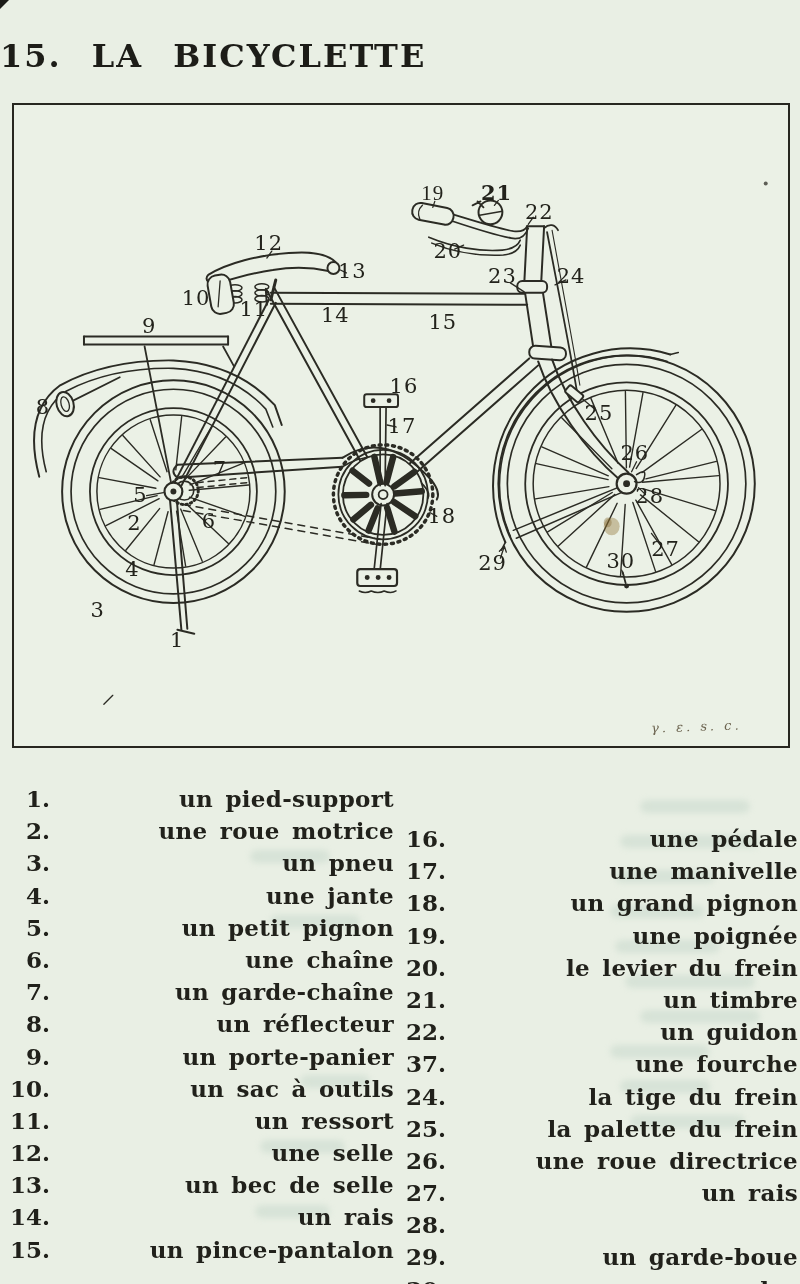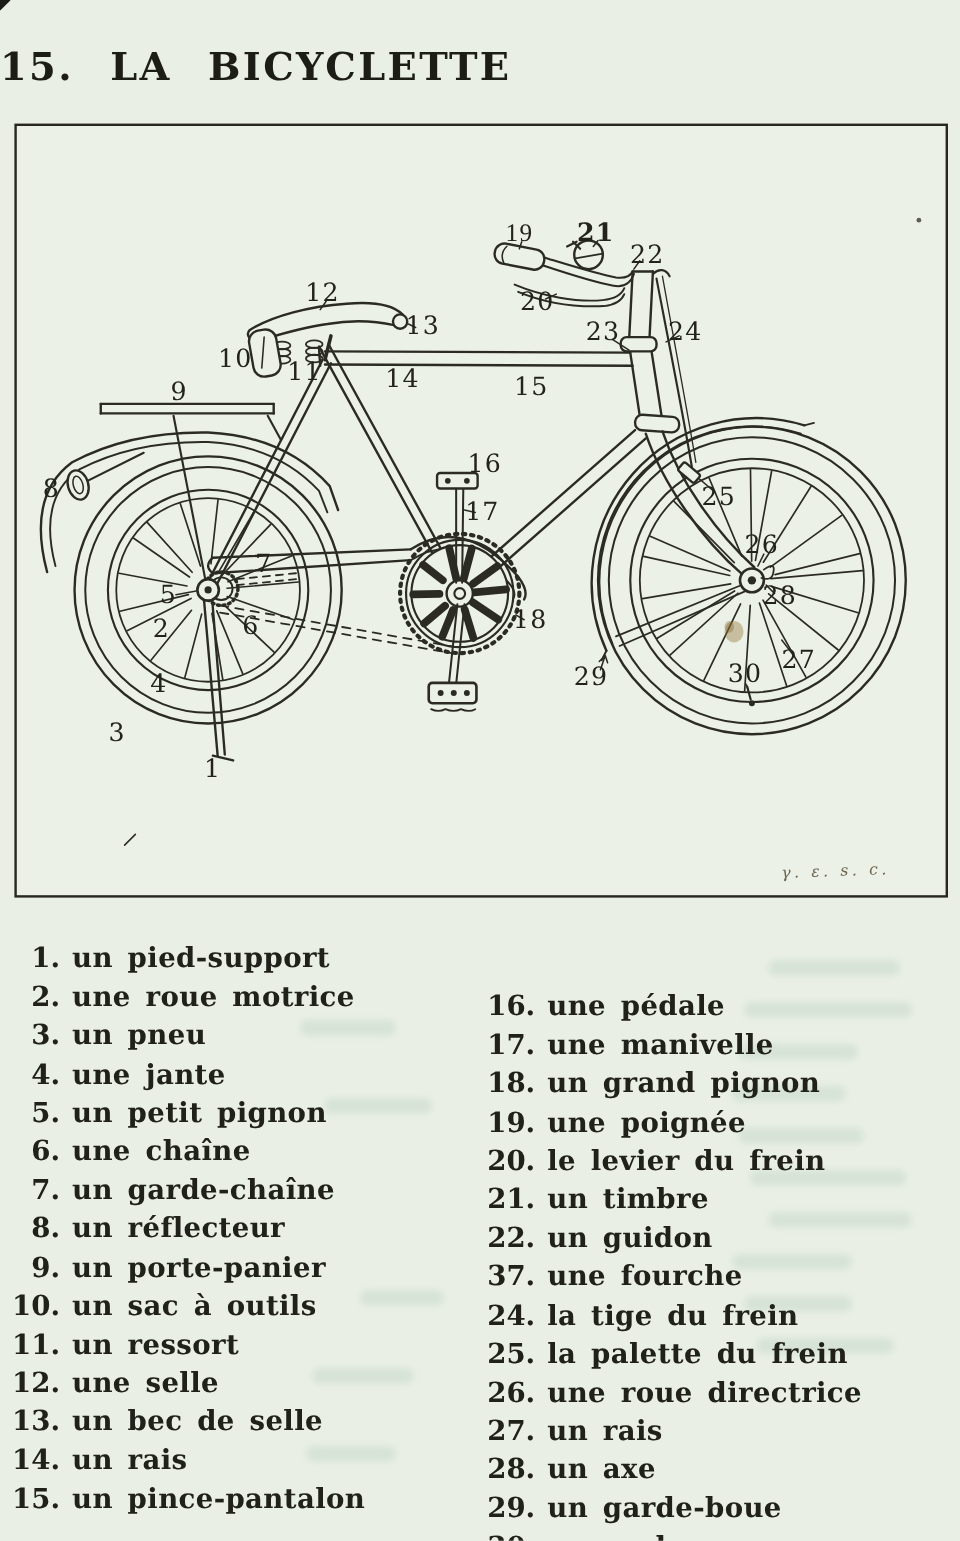--- a/index.html
+++ b/index.html
@@ -36,21 +36,21 @@
   .vocab-col{position:absolute;top:785px;}
   .vocab-col.left{left:2px;width:392px;}
   .vocab-col.right{left:398px;width:400px;margin-top:40px;}
   .vocab-row{display:flex;height:32.2px;align-items:baseline;}
   .vocab-num{
     flex:0 0 48px;text-align:right;padding-right:10px;
     font-size:23px;font-weight:700;color:#21211b;
   }
   .vocab-term{
     flex:1;font-size:23px;font-weight:700;color:#21211b;
-    letter-spacing:0.3px;word-spacing:4px;white-space:nowrap;
+    letter-spacing:0.3px;word-spacing:4px;white-space:nowrap;text-align:right;
   }
   
   .ghost{
     position:absolute;height:13px;border-radius:7px;
     background:#b9cfc2;opacity:.38;filter:blur(3px);
   }
   .corner-artifact{
     position:absolute;left:0;top:0;width:9px;height:9px;background:#1b1b17;
     clip-path:polygon(0 0,100% 0,0 100%);
   }
@@ -486,21 +486,20 @@
     <div class="vocab-row">
       <span class="vocab-num">26.</span>
       <span class="vocab-term">une roue directrice</span>
     </div>
     <div class="vocab-row">
       <span class="vocab-num">27.</span>
       <span class="vocab-term">un rais</span>
     </div>
     <div class="vocab-row">
       <span class="vocab-num">28.</span>
-      <span class="vocab-term">un axe</span>
     </div>
     <div class="vocab-row">
       <span class="vocab-num">29.</span>
       <span class="vocab-term">un garde-boue</span>
     </div>
     <div class="vocab-row">
       <span class="vocab-num">30.</span>
       <span class="vocab-term">une valve</span>
     </div>
   </div>

